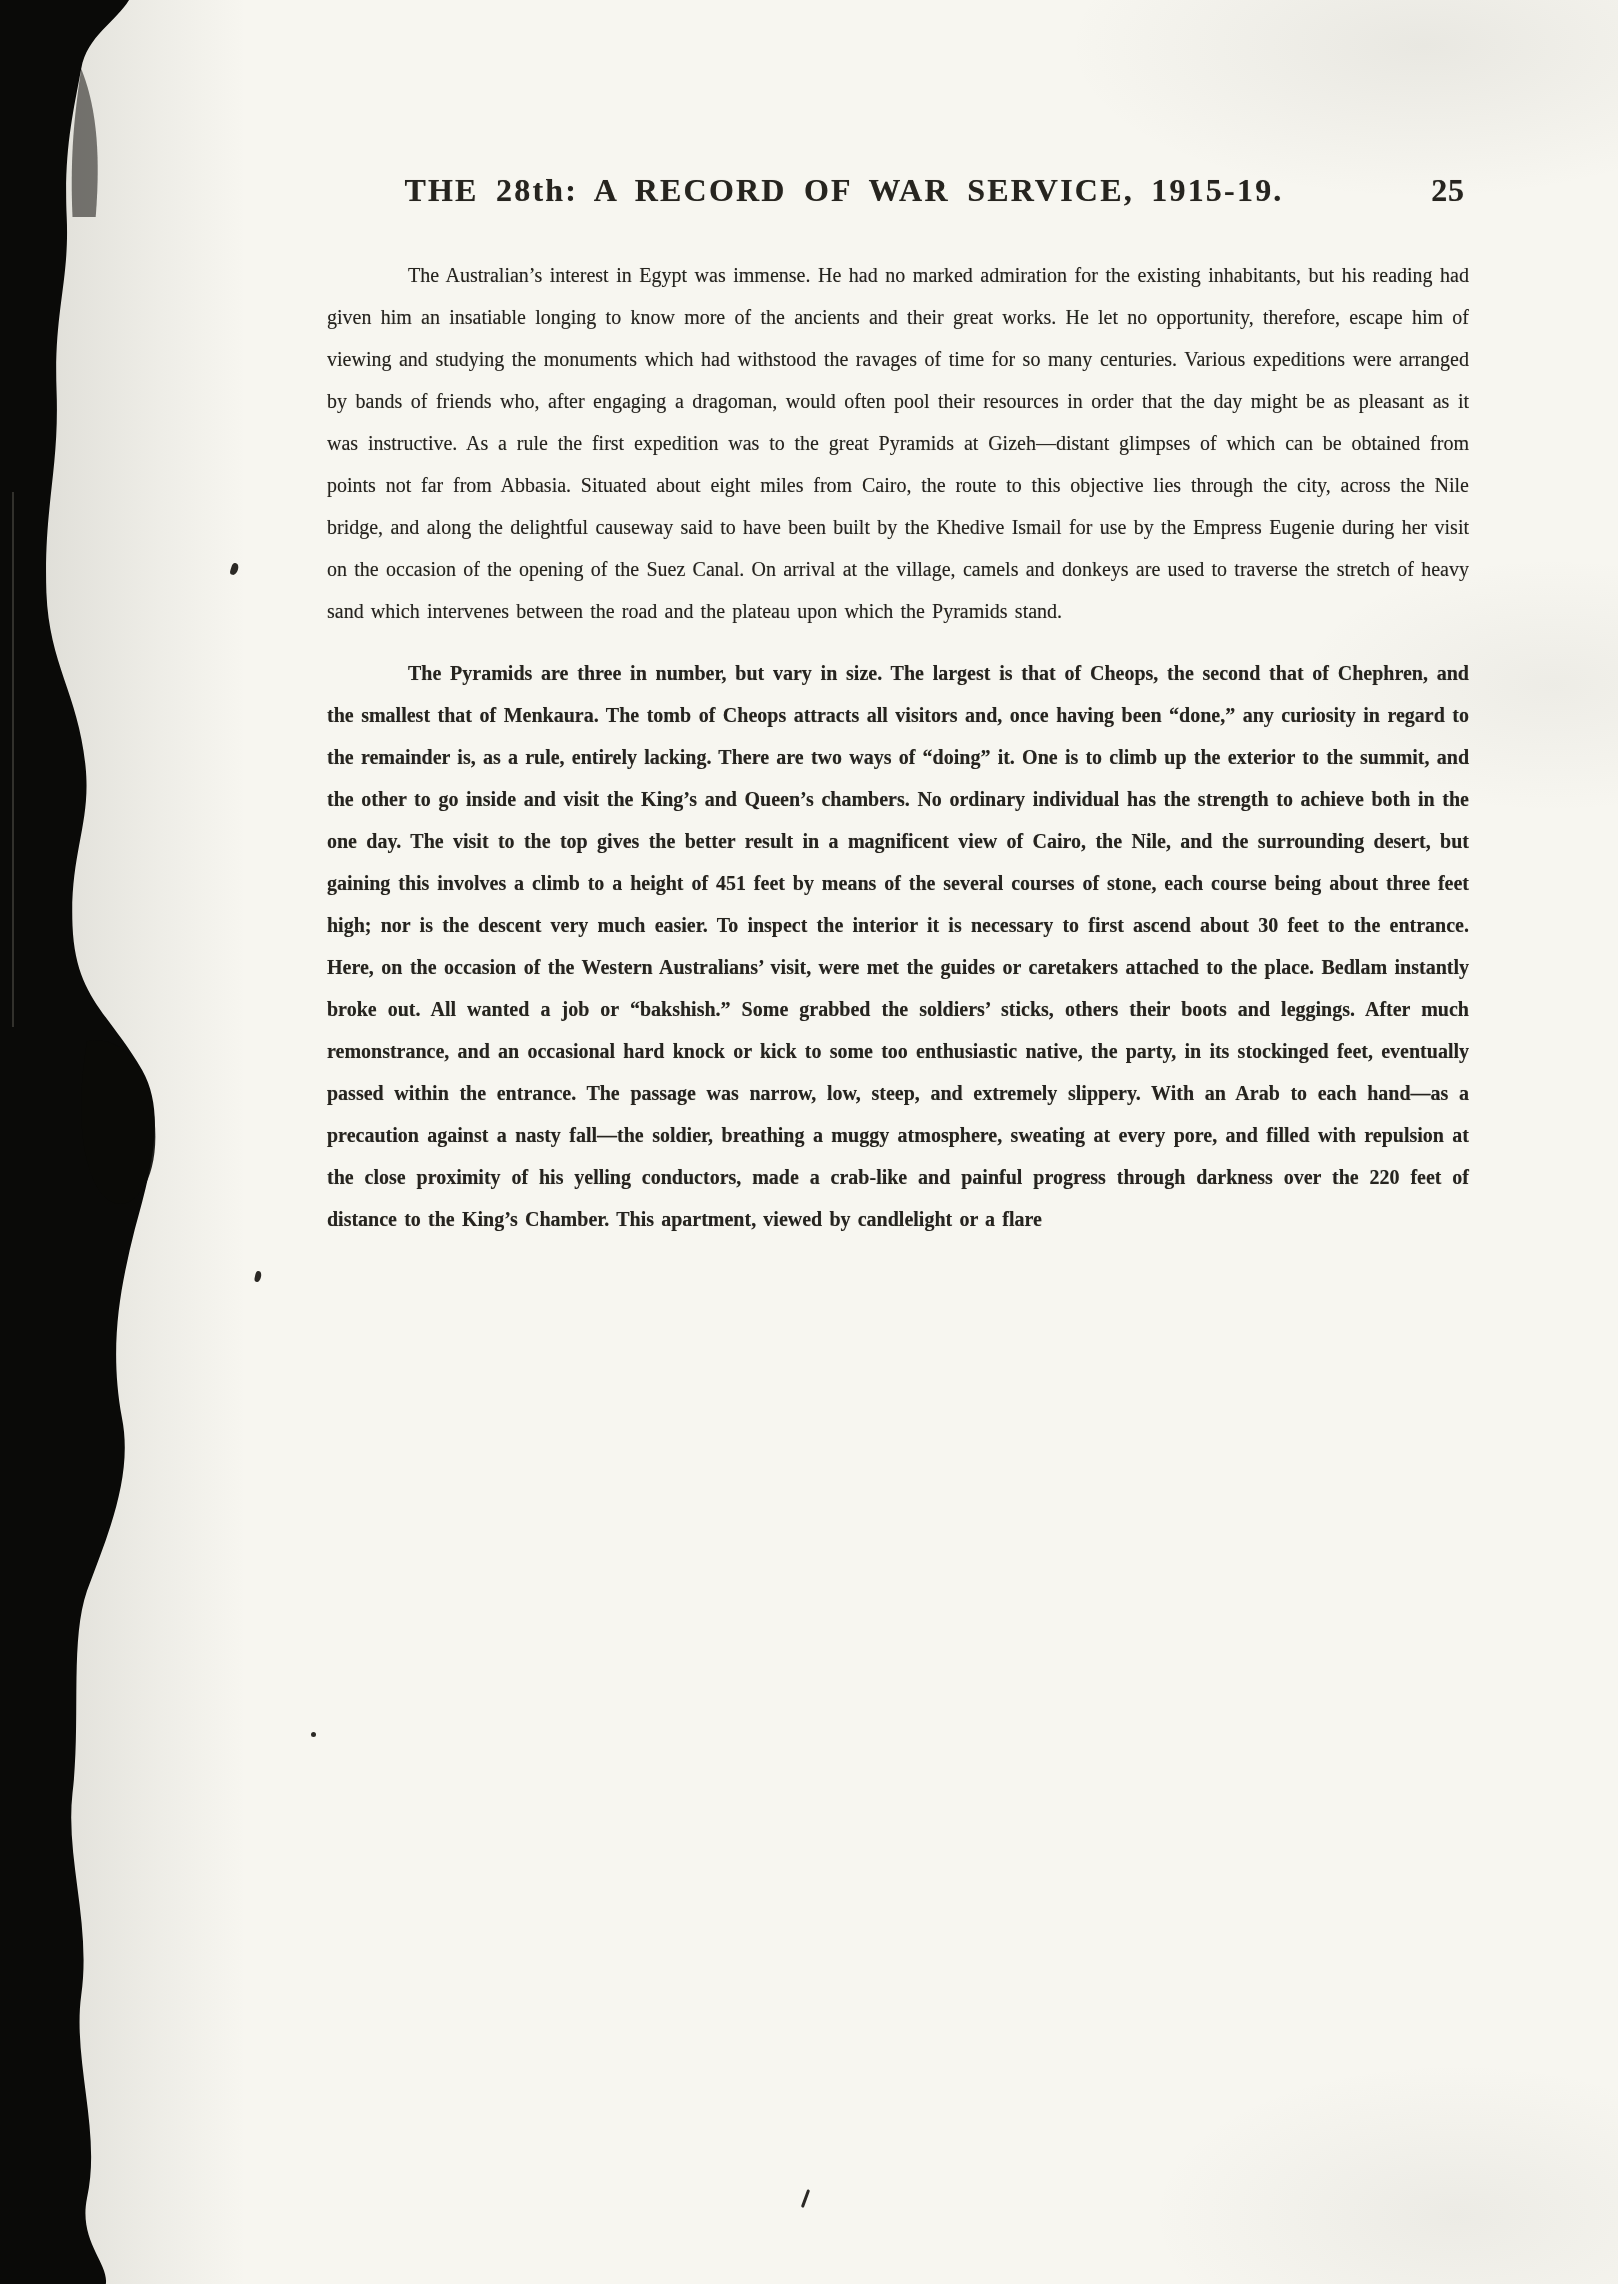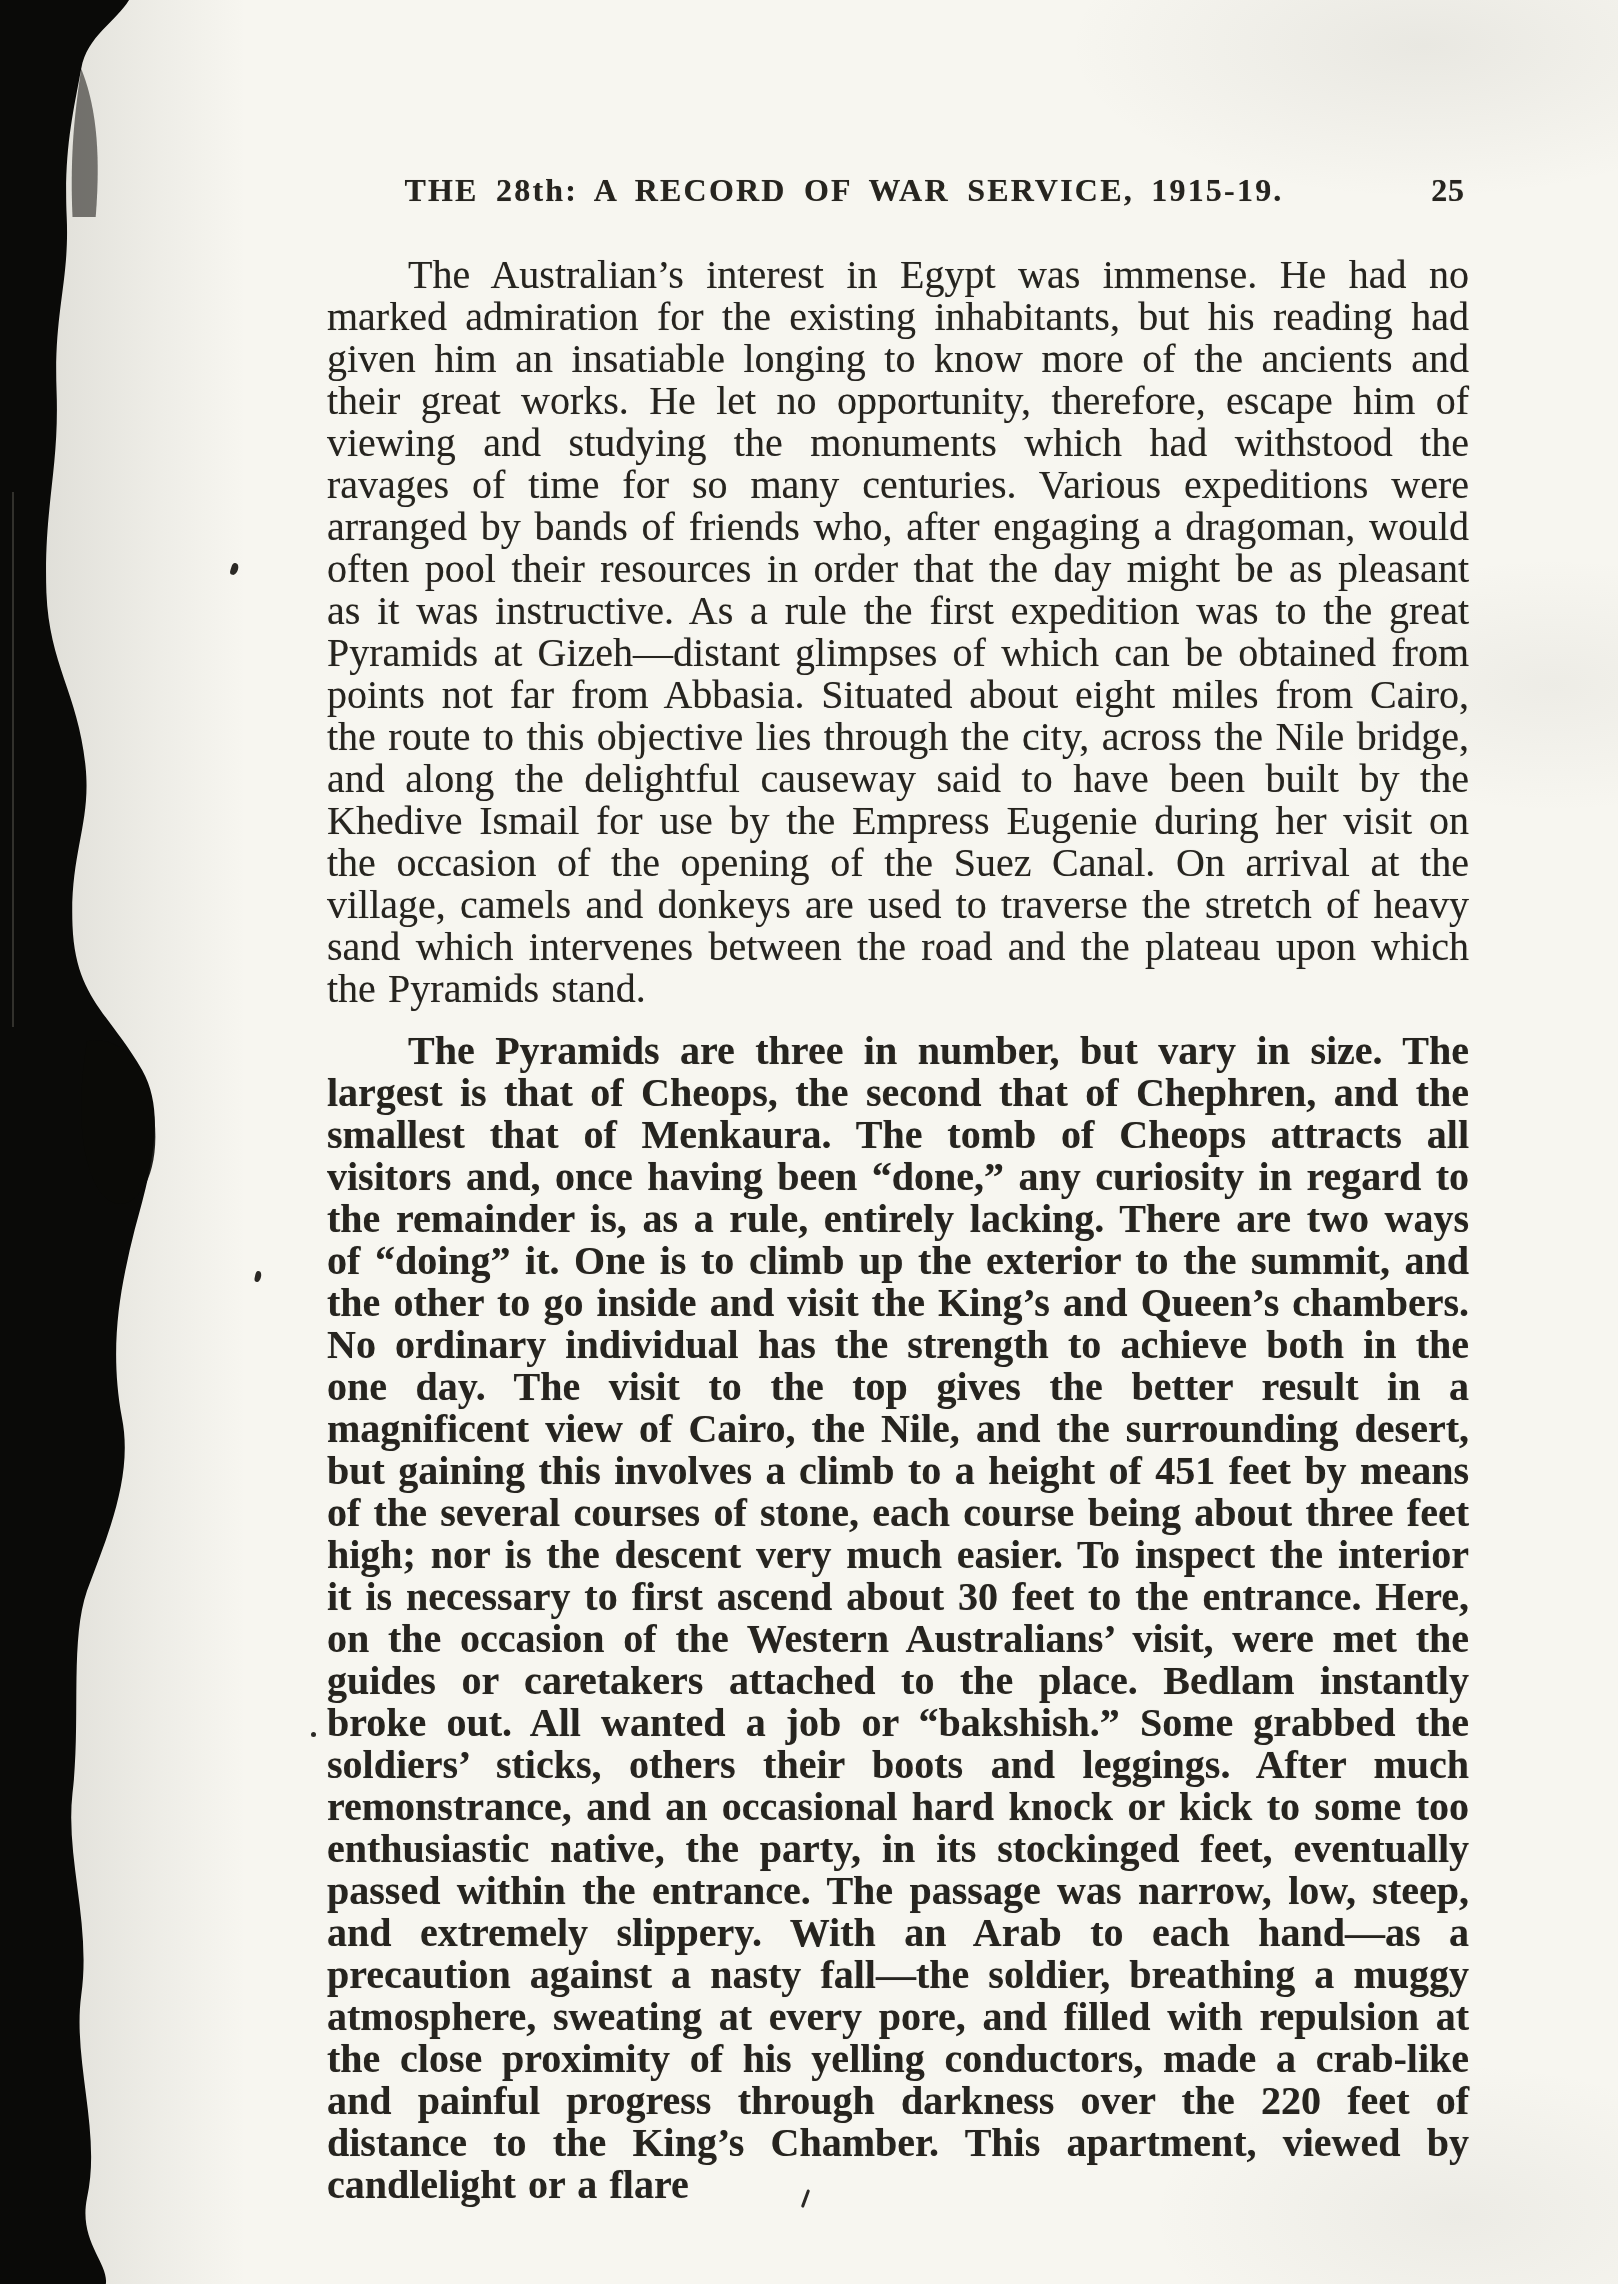--- a/index.html
+++ b/index.html
@@ -51,21 +51,21 @@
     white-space:nowrap;
     margin-bottom:45px;
     text-shadow:0 0 0.7px rgba(40,38,32,0.45);
   }
   .page-number{
     position:absolute; right:4.3px; top:0;
     letter-spacing:0.7px;
   }
 
   .body-text p{
-    font-size:40px;
+    font-size:20px;
     line-height:42px;
     text-align:justify;
     text-indent:81px;
     word-spacing:2.2px;
     text-shadow:0 0 0.7px rgba(40,38,32,0.40);
   }
   .body-text p + p{ margin-top:20px;font-weight:bold; }
 </style>
 </head>
 <body>

